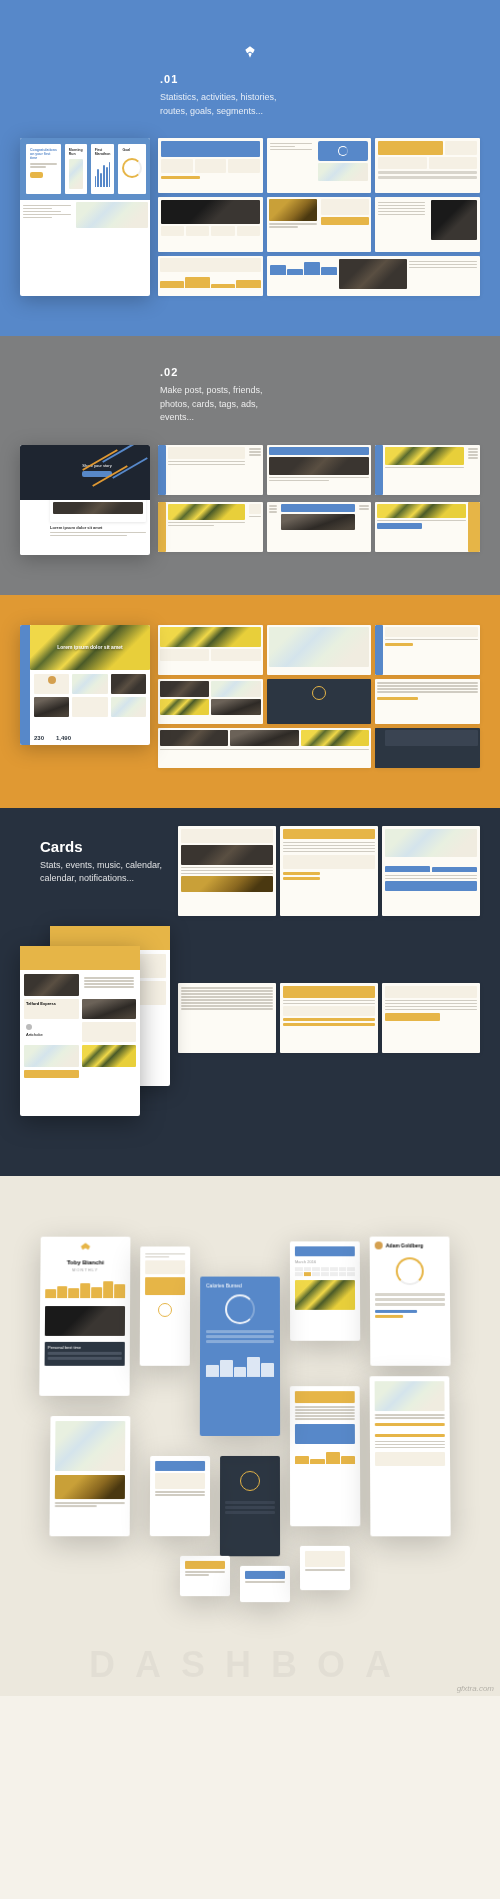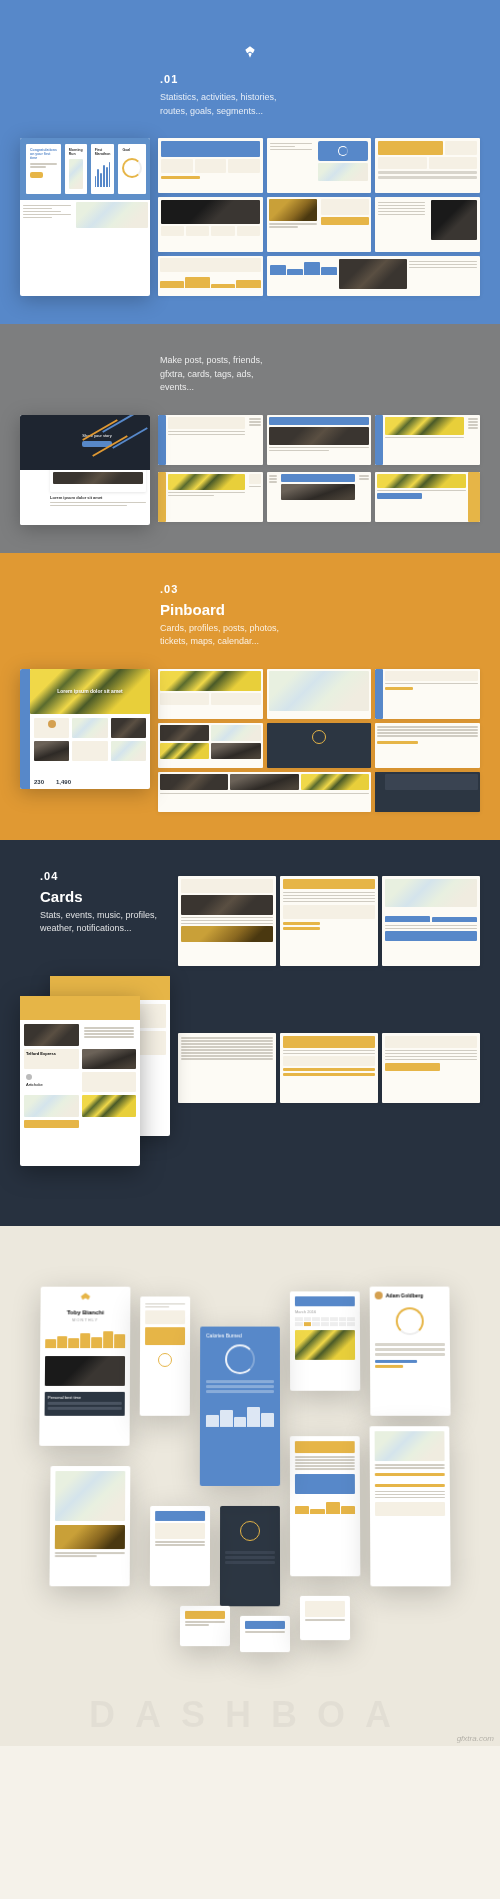--- a/index.html
+++ b/index.html
@@ -1,18 +1,18 @@
 <!DOCTYPE html>
 <html><head>
   <meta charset="utf-8">
   <style>
     * { margin: 0; padding: 0; box-sizing: border-box; }
     body { width: 500px; font-family: -apple-system, Helvetica, Arial, sans-serif; background: #f5f2ea; }
     
-    .section { position: relative; padding: 30px 20px 28px; }
+    .section { position: relative; padding: 30px 20px 40px; }
     .section-blue { background: #5788c9; }
     .section-gray { background: #7d7e7f; }
     .section-orange { background: #e09933; }
     .section-dark { background: #27313f; }
     .section-cream { background: #ece8dd; padding: 60px 20px 80px; position: relative; overflow: hidden; }
     
     .logo-row { text-align: center; padding: 15px 0 10px; }
     .logo { width: 14px; height: 14px; display: inline-block; }
     .logo svg { width: 100%; height: 100%; }
     
@@ -233,21 +233,22 @@
             <div class="txt-line"></div>
             <div class="txt-line"></div>
           </div>
       </div>
     </div>
   </div>
 </div>
 
 <div class="section section-gray">
   <div class="header-text">
-    <div class="desc">Make post, posts, friends, gfxtra, cards, tags, ads, events...</div>
+    <div class="num">.02</div>
+    <div class="desc">Make post, posts, friends, photos, cards, tags, ads, events...</div>
   </div>
   <div class="mockup-area">
     <div class="feature-mock mock social-feature">
       <div class="social-sidebar">
         <div style="width:10px;height:10px;margin:0 auto 4px"><svg viewBox="0 0 24 24" fill="#5788c9">
               <path d="M12 2 L20 8 L17 14 L12 11 L7 14 L4 8 Z"></path>
             </svg></div>
         <div class="txt-line" style="margin:3px 0"></div>
           <div class="txt-line" style="margin:3px 0"></div>
           <div class="txt-line" style="margin:3px 0"></div>
@@ -342,25 +343,20 @@
             <div class="txt-line" style="margin-top:2px"></div>
             <div class="block block-blue" style="height:6px;width:50%;margin-top:2px"></div>
           </div>
         <div class="block block-yellow" style="width:12px"></div>
       </div>
     </div>
   </div>
 </div>
 
 <div class="section section-orange">
-  <div class="header-text">
-    <div class="num">.03</div>
-    <div class="title">Pinboard</div>
-    <div class="desc">Cards, profiles, posts, photos, tickets, maps, calendar...</div>
-  </div>
   <div class="mockup-area">
     <div class="feature-mock mock pin-feature">
       <div class="pin-sidebar"></div>
       <div class="pin-hero block block-lemon" style="margin-left:10px;display:flex;align-items:center;justify-content:center">
         <div style="font-size:5px;color:#fff;font-weight:600;text-shadow:0 1px 2px rgba(0,0,0,0.5)">Lorem ipsum dolor sit amet</div>
       </div>
       <div class="pin-grid">
         <div class="block block-cream" style="height:20px;padding:2px">
             <div class="dot" style="width:8px;height:8px;background:#d4a050;margin:0 auto"></div>
           </div>
@@ -429,23 +425,22 @@
         <div style="flex:1;padding:2px">
             <div class="block" style="height:16px;background:#3a4452"></div>
           </div>
       </div>
     </div>
   </div>
 </div>
 
 <div class="section section-dark" style="padding-bottom:60px">
   <div class="header-text" style="margin-left:20px">
-    <div class="num">.04</div>
     <div class="title">Cards</div>
-    <div class="desc">Stats, events, music, profiles, weather, notifications...</div>
+    <div class="desc">Stats, events, music, calendar, calendar, notifications...</div>
   </div>
   <div class="mockup-area">
     <div class="cards-feature-wrap">
       <div class="cards-back">
         <div class="cards-hero"></div>
         <div style="padding:4px;display:grid;grid-template-columns:1fr 1fr;gap:3px">
           <div class="block block-photo" style="height:24px"></div>
           <div class="block block-cream" style="height:24px"></div>
           <div class="block block-lemon" style="height:24px"></div>
           <div class="block block-cream" style="height:24px"></div>

